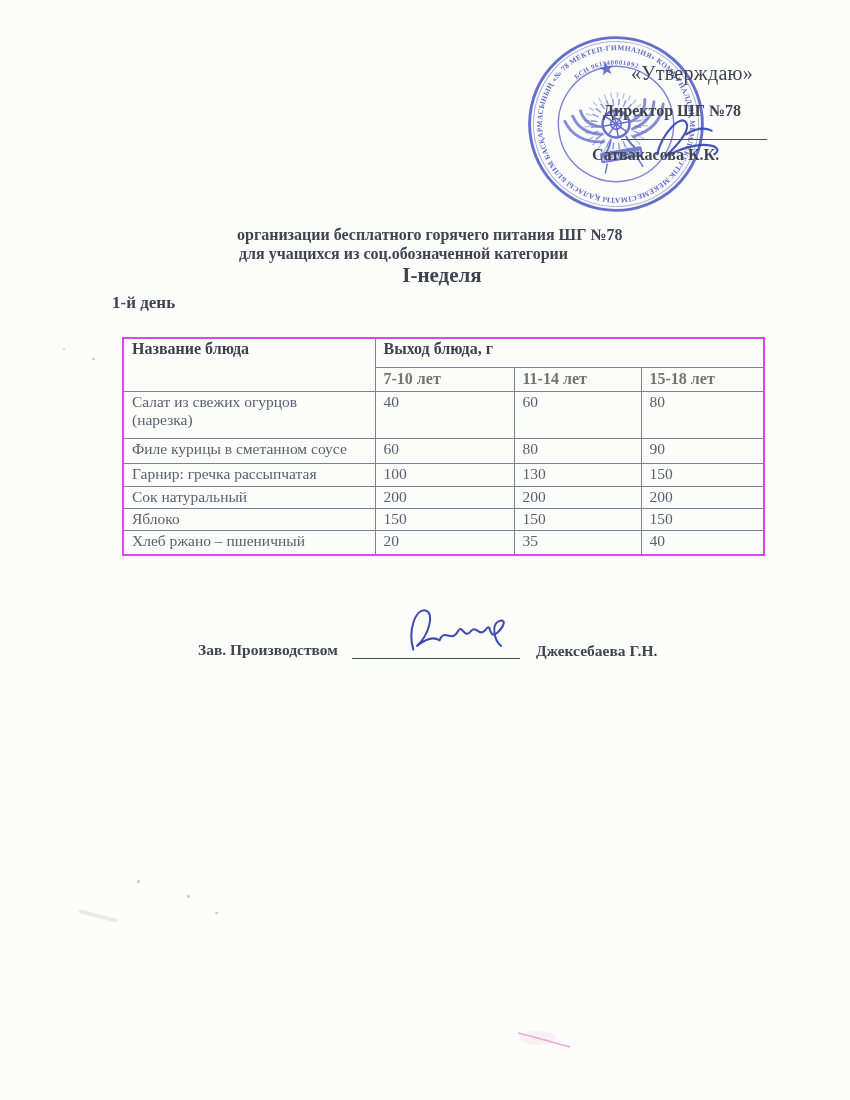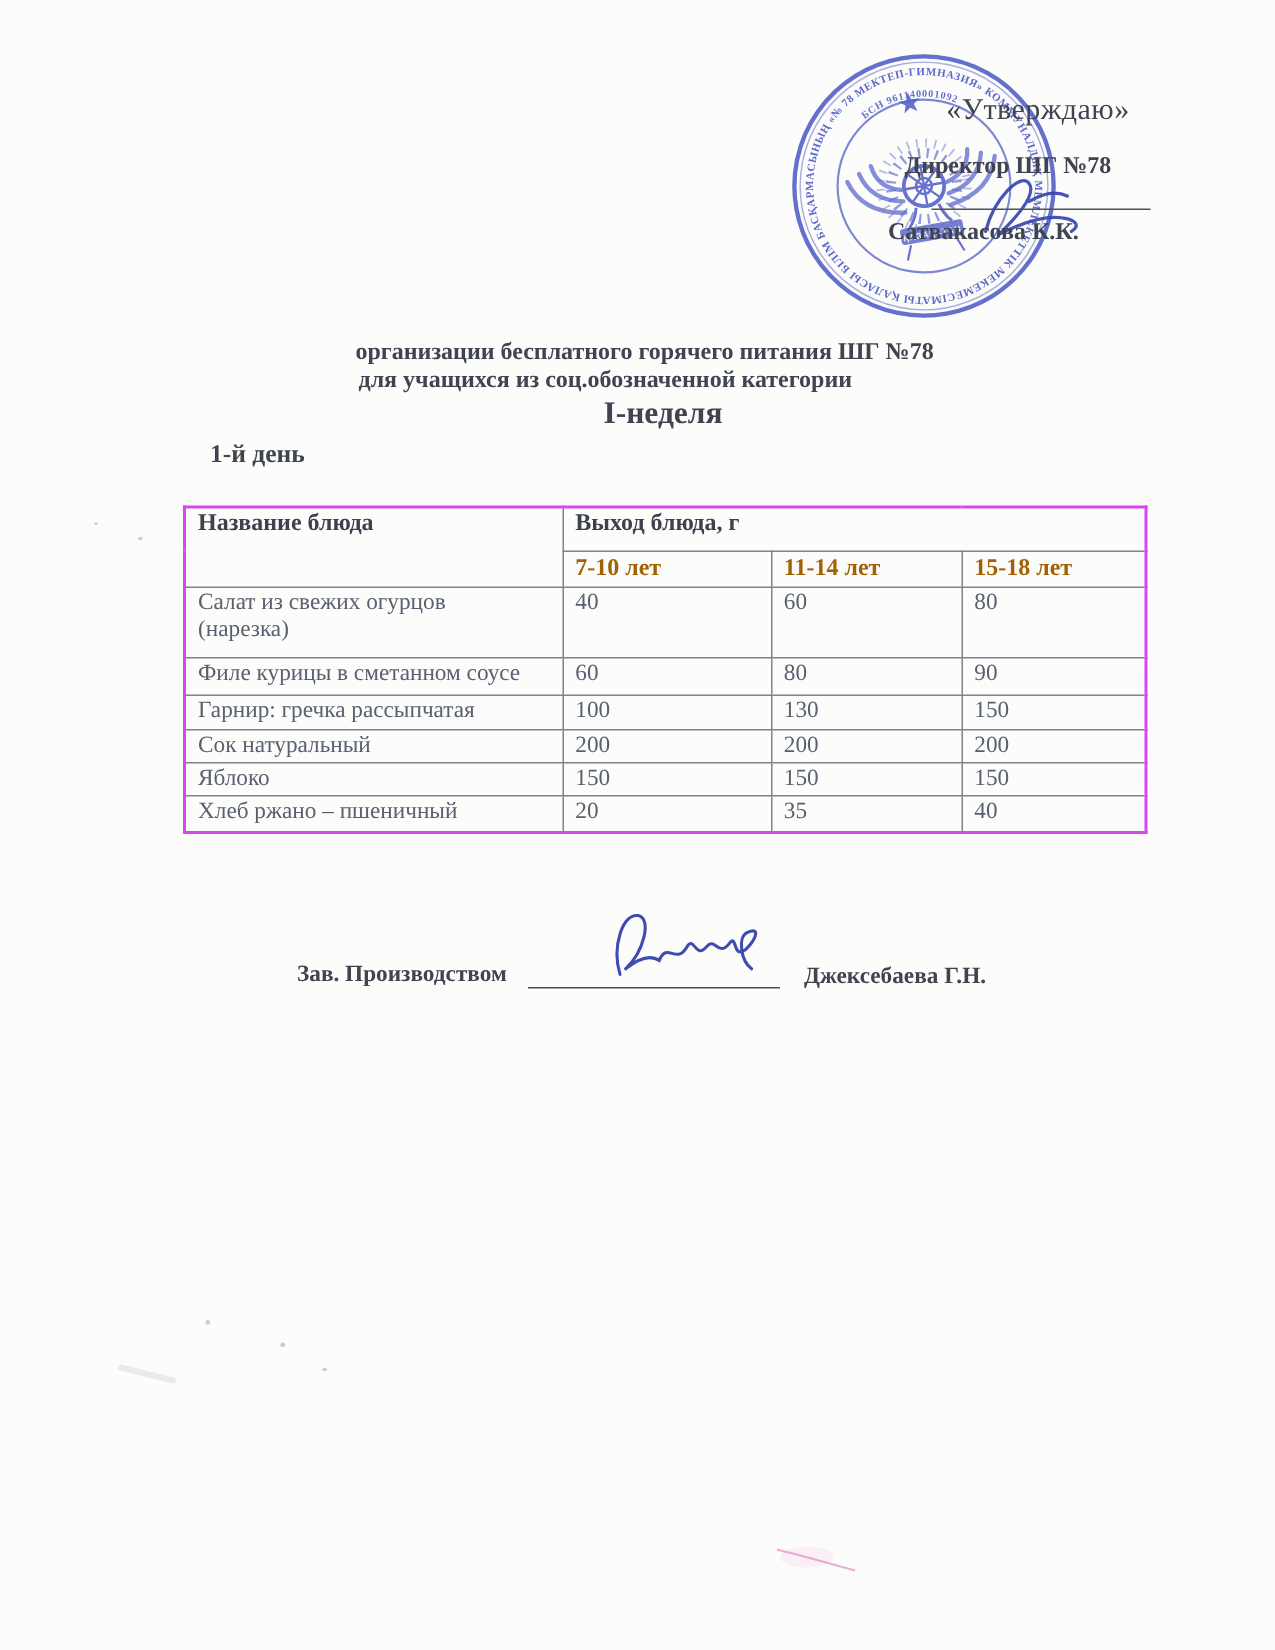--- a/index.html
+++ b/index.html
@@ -29,37 +29,37 @@
     border-top:1.4px solid #4b5160;}
   .appr-name{position:absolute;left:592px;top:146px;width:200px;text-align:left;
     font-size:16px;font-weight:bold;}
   
   .t-menu{position:absolute;left:92px;top:205px;width:700px;text-align:center;
     font-size:16px;font-weight:bold;}
   .t-line2{position:absolute;left:237px;top:226px;font-size:16px;font-weight:bold;}
   .t-line3{position:absolute;left:239px;top:245px;font-size:16px;font-weight:bold;}
   .t-week{position:absolute;left:92px;top:263px;width:700px;text-align:center;
     font-size:21px;font-weight:bold;}
-  .t-day{position:absolute;left:112px;top:293px;font-size:17px;font-weight:bold;margin-left:28px;}
+  .t-day{position:absolute;left:112px;top:293px;font-size:17px;font-weight:bold;}
   
   table.menu{
     position:absolute;left:122px;top:337px;width:641px;
     border-collapse:collapse;table-layout:fixed;
     font-size:15.5px;color:#596070;
   }
   table.menu td{
     border:1.4px solid #7d828c;
     padding:1px 6px 2px 8px;
     vertical-align:top;
     overflow:hidden;white-space:nowrap;
   }
   table.menu{border:2px solid #d946ef;}
   td.c-name{font-weight:bold;color:#3c414c;font-size:16px;padding-top:3px;}
   td.c-out{font-weight:bold;color:#3c414c;font-size:16px;padding-left:48px;padding-top:3px;}
-  tr.h2 td{font-weight:bold;color:#a16207;font-size:16px;padding-top:2px;}
+  tr.h2 td{font-weight:bold;color:#737373;font-size:16px;padding-top:2px;}
   td .dish2{display:block;}
   
   .f-role{position:absolute;left:198px;top:641px;font-size:15.5px;font-weight:bold;}
   .f-line{position:absolute;left:352px;top:658px;width:168px;height:0;
     border-top:1.5px solid #4a4f5a;}
   .prod-sig{position:absolute;left:404px;top:598px;width:112px;height:64px;}
   .f-name{position:absolute;left:536px;top:642px;font-size:15.5px;font-weight:bold;}
   
   .pink-mark{position:absolute;left:516px;top:1028px;width:56px;height:22px;}
   .speck{position:absolute;border-radius:50%;background:rgba(70,74,86,.28);}

